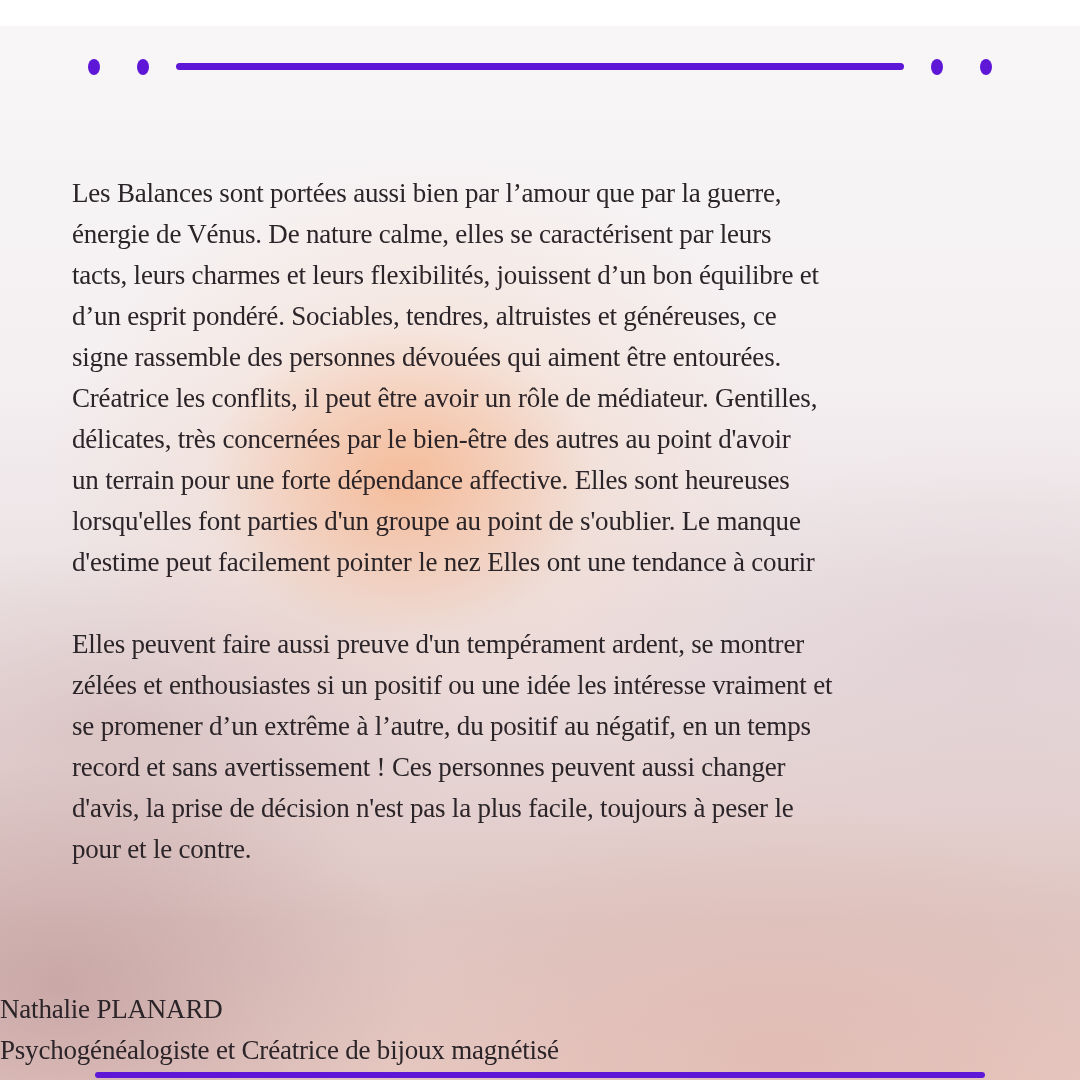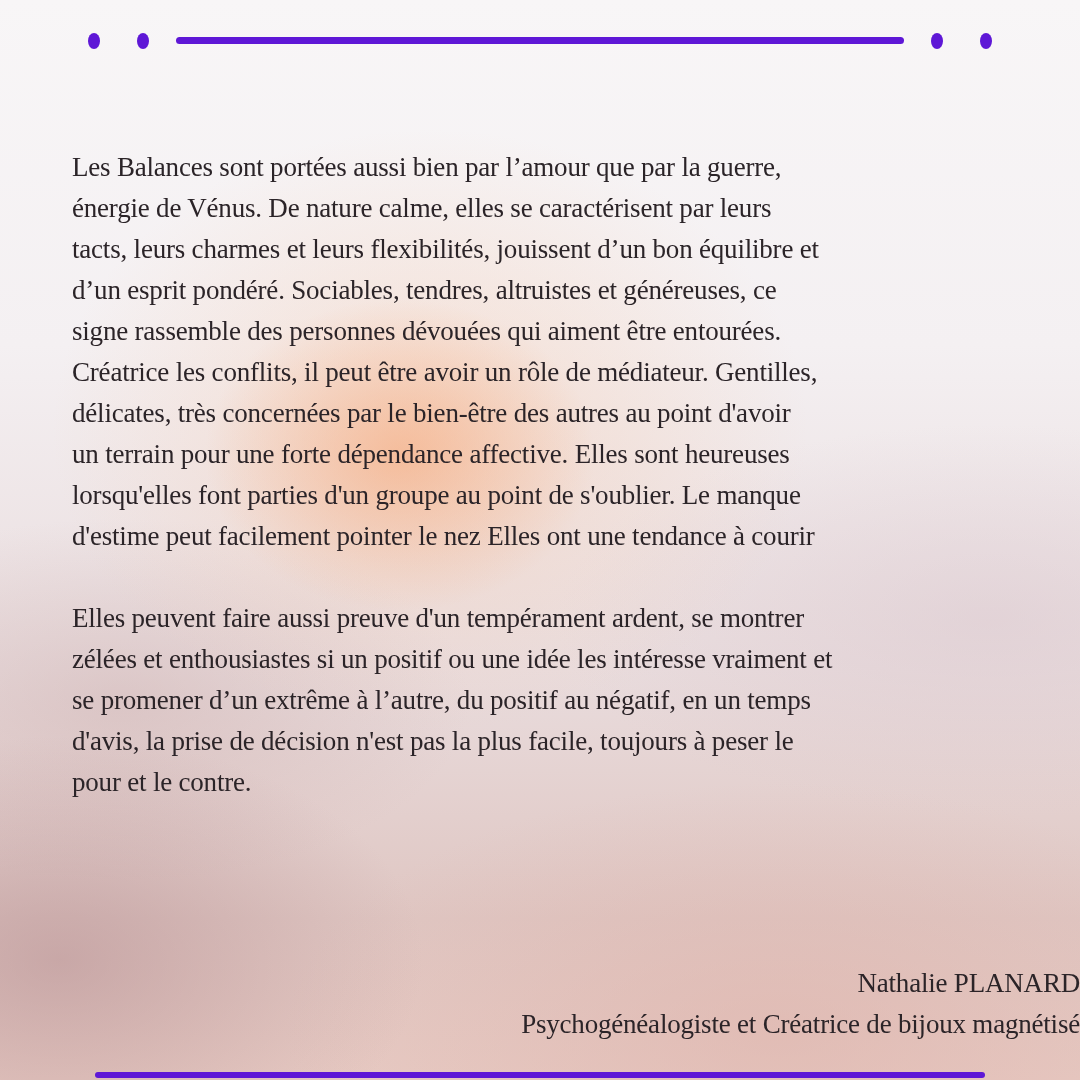--- a/index.html
+++ b/index.html
@@ -18,20 +18,21 @@
     inset: 0;
     background-color: #efe9ea;
     background-image:
       radial-gradient(ellipse 300px 240px at 400px 455px, rgba(247,163,112,0.55) 0%, rgba(247,163,112,0) 65%),
       radial-gradient(ellipse 540px 430px at 430px 430px, rgba(246,200,170,0.45) 0%, rgba(246,200,170,0) 70%),
       radial-gradient(ellipse 520px 320px at 60px 960px, rgba(176,136,140,0.50) 0%, rgba(176,136,140,0) 70%),
       radial-gradient(ellipse 660px 330px at 780px 1030px, rgba(222,178,170,0.55) 0%, rgba(222,178,170,0) 75%),
       radial-gradient(ellipse 620px 280px at 990px 620px, rgba(216,196,204,0.45) 0%, rgba(216,196,204,0) 70%),
       radial-gradient(ellipse 500px 260px at 120px 700px, rgba(200,168,168,0.40) 0%, rgba(200,168,168,0) 70%),
       linear-gradient(180deg, #f8f6f7 0%, #f4f0f2 32%, #e9dcdd 62%, #dfc6c2 85%, #e7cac3 100%);
+    margin-top: 26px;
   }
 
   
   .deco {
     position: absolute;
     top: 32px;
     left: 88px;
     right: 88px;
     height: 17px;
     display: flex;
@@ -66,21 +67,21 @@
   }
   .text-block .line { white-space: nowrap; }
   .para-gap { height: 41px; }
 
   
   .signature {
     position: absolute;
     left: 0;
     right: 0;
     top: 963px;
-    text-align: right;
+    text-align: left;
     color: #2b2428;
     font-size: 27px;
     line-height: 41px;
     letter-spacing: -0.2px;
   }
 
   
   .bottom-bar {
     position: absolute;
     bottom: 2px;
@@ -116,20 +117,21 @@
       <div class="line">délicates, très concernées par le bien-être des autres au point d'avoir</div>
       <div class="line">un terrain pour une forte dépendance affective. Elles sont heureuses</div>
       <div class="line">lorsqu'elles font parties d'un groupe au point de s'oublier. Le manque</div>
       <div class="line">d'estime peut facilement pointer le nez Elles ont une tendance à courir</div>
     </div>
     <div class="para-gap"></div>
     <div>
       <div class="line">Elles peuvent faire aussi preuve d'un tempérament ardent, se montrer</div>
       <div class="line">zélées et enthousiastes si un positif ou une idée les intéresse vraiment et</div>
       <div class="line">se promener d’un extrême à l’autre, du positif au négatif, en un temps</div>
+      <div class="line">record et sans avertissement ! Ces personnes peuvent aussi changer</div>
       <div class="line">d'avis, la prise de décision n'est pas la plus facile, toujours à peser le</div>
       <div class="line">pour et le contre.</div>
     </div>
   </div>
 
   <div class="signature">
     <div>Nathalie PLANARD</div>
     <div>Psychogénéalogiste et Créatrice de bijoux magnétisé</div>
   </div>
 

